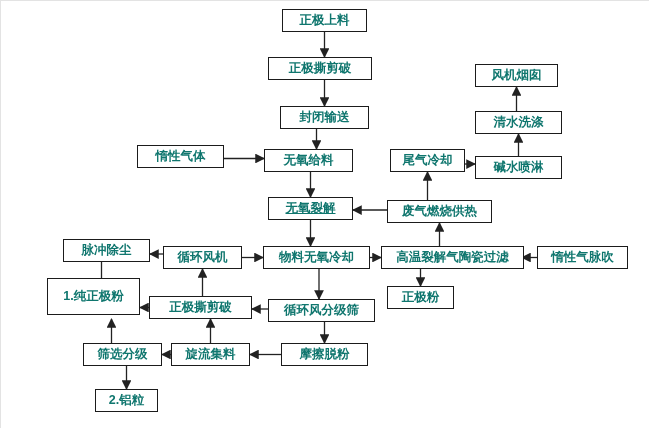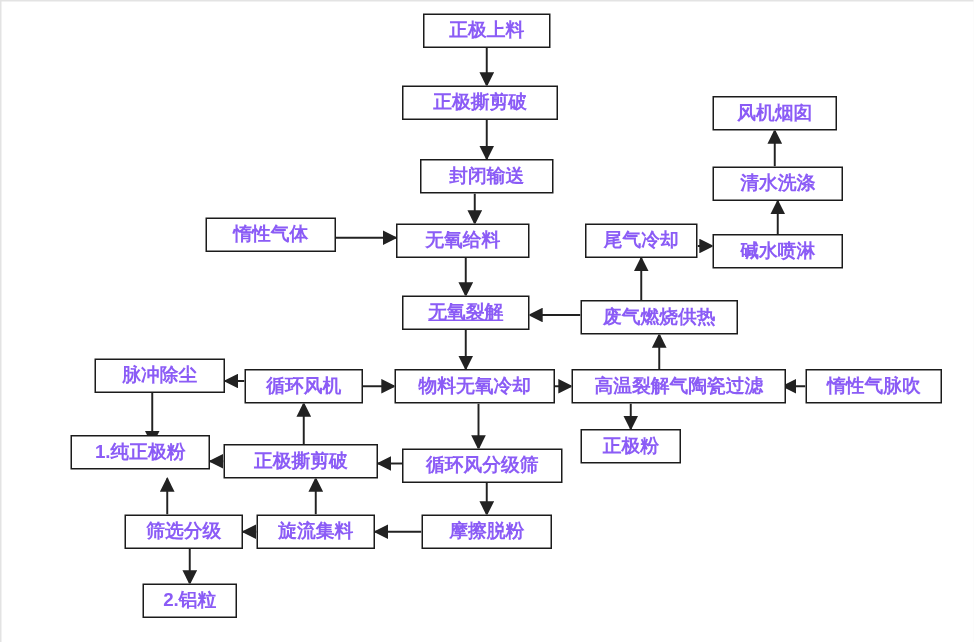--- a/index.html
+++ b/index.html
@@ -18,21 +18,21 @@
   .node{
     position:absolute;
     box-sizing:border-box;
     border:1.5px solid #1b1b1b;
     background:#ffffff;
     display:flex;
     align-items:center;
     justify-content:center;
     font-size:12.5px;
     font-weight:bold;
-    color:#8b5cf6;
+    color:#0f766e;
     white-space:nowrap;
     line-height:1;
     z-index:2;
   }
 </style>
 </head>
 <body>
 
 <div id="canvas">
   <svg id="edges" xmlns="http://www.w3.org/2000/svg">
@@ -82,18 +82,18 @@
     <div class="node" style="left: 267px; top: 196px; width: 85px; height: 23px; text-decoration: underline;">无氧裂解</div>
     <div class="node" style="left: 386px; top: 199px; width: 105px; height: 23px;">废气燃烧供热</div>
     <div class="node" style="left: 262px; top: 245px; width: 107px; height: 23px;">物料无氧冷却</div>
     <div class="node" style="left: 380px; top: 245px; width: 143px; height: 23px;">高温裂解气陶瓷过滤</div>
     <div class="node" style="left: 536px; top: 245px; width: 91px; height: 23px;">惰性气脉吹</div>
     <div class="node" style="left: 162px; top: 245px; width: 79px; height: 23px;">循环风机</div>
     <div class="node" style="left: 62px; top: 238px; width: 87px; height: 23px;">脉冲除尘</div>
     <div class="node" style="left: 386px; top: 285px; width: 67px; height: 23px;">正极粉</div>
     <div class="node" style="left: 267px; top: 298px; width: 107px; height: 23px;">循环风分级筛</div>
     <div class="node" style="left: 148px; top: 295px; width: 103px; height: 23px;">正极撕剪破</div>
-    <div class="node" style="left: 46px; top: 289px; width: 93px; height: 23px;">1.纯正极粉</div>
+    <div class="node" style="left: 46px; top: 277px; width: 93px; height: 37px;">1.纯正极粉</div>
     <div class="node" style="left: 280px; top: 342px; width: 87px; height: 23px;">摩擦脱粉</div>
     <div class="node" style="left: 170px; top: 342px; width: 79px; height: 23px;">旋流集料</div>
     <div class="node" style="left: 82px; top: 342px; width: 79px; height: 23px;">筛选分级</div>
     <div class="node" style="left: 94px; top: 388px; width: 63px; height: 23px;">2.铝粒</div>
   </div>
 
 </body></html>

